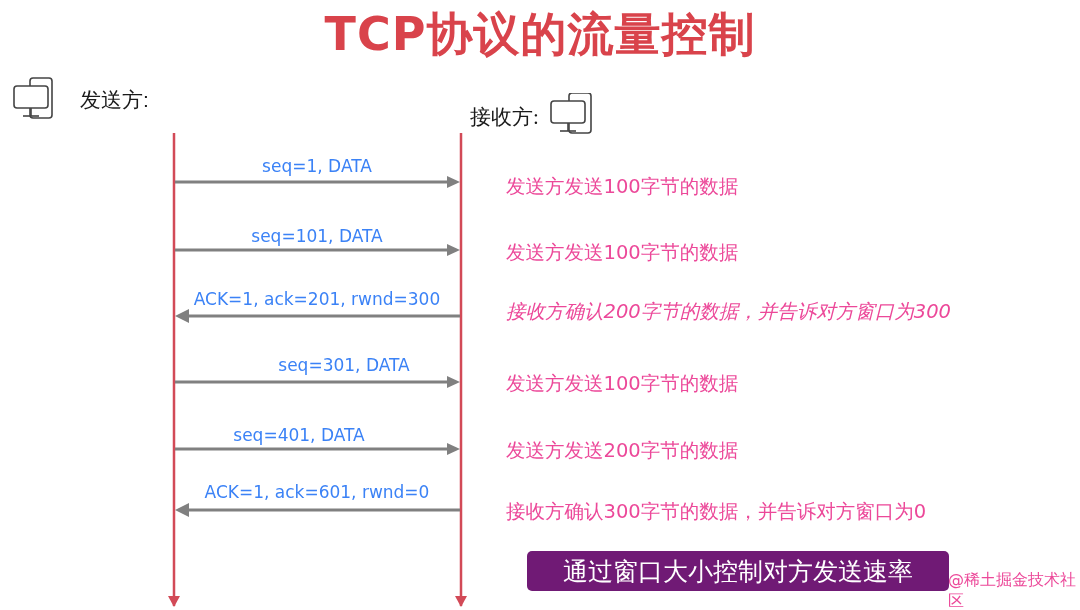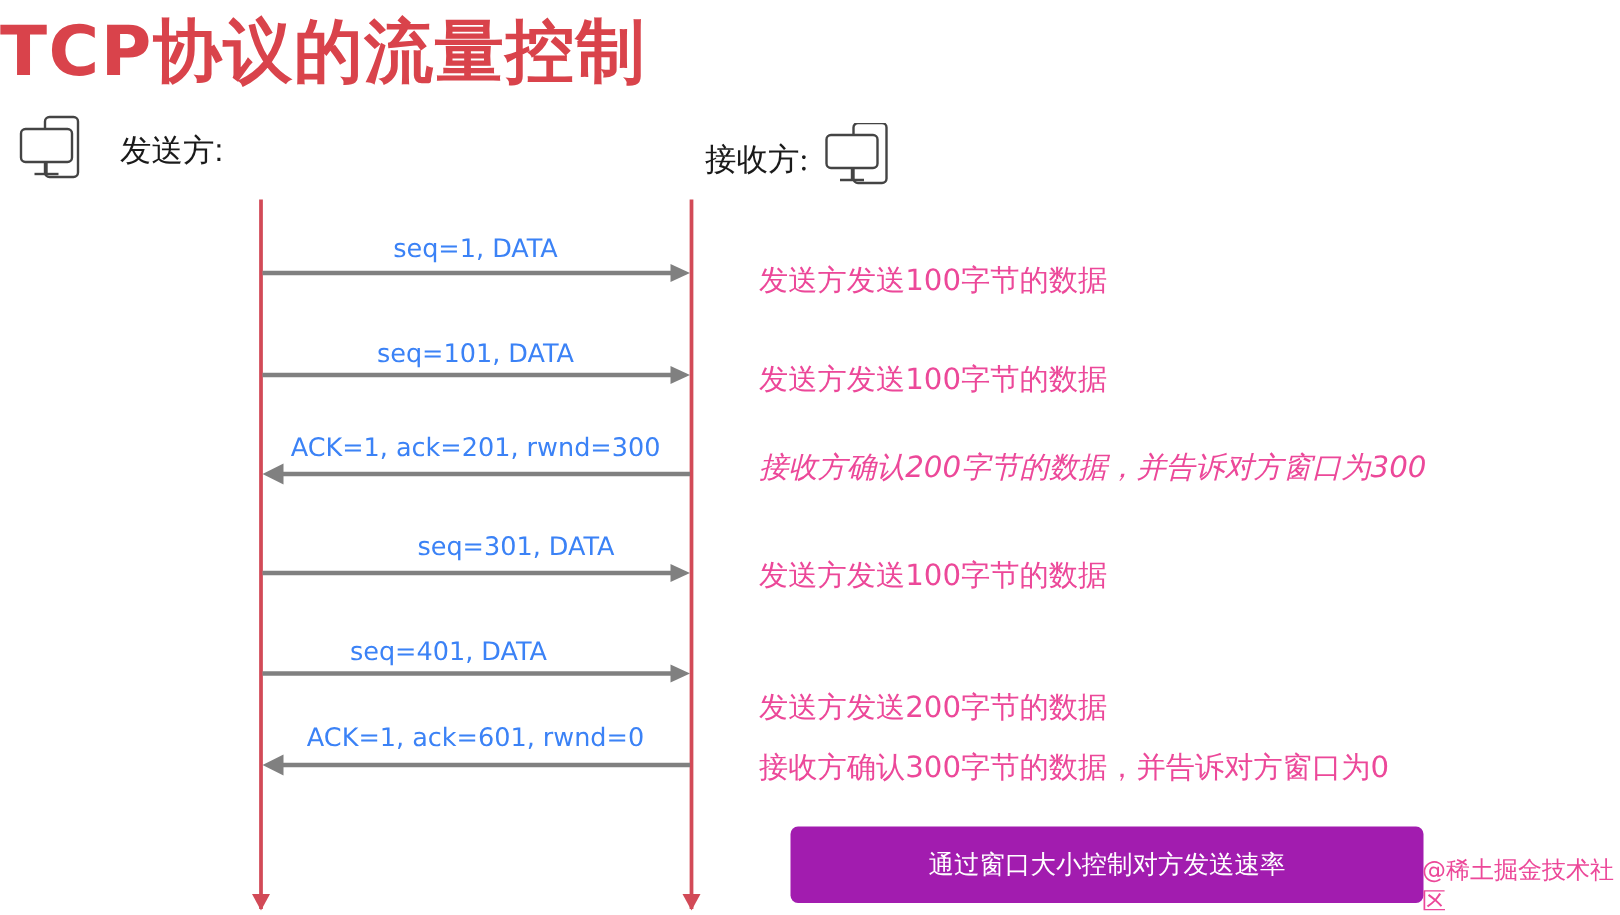--- a/index.html
+++ b/index.html
@@ -3,41 +3,41 @@
 <meta charset="utf-8">
 <style>
   html, body { margin: 0; padding: 0; }
   body {
     width: 1080px; height: 610px; position: relative; overflow: hidden;
     background: #ffffff;
     font-family: "Liberation Sans", "DejaVu Sans", sans-serif;
     color: #1a1a1a;
   }
   .title {
-    position: absolute; left: 0; top: 4px; width: 1080px; text-align: left;
+    position: absolute; left: 0; top: 4px; width: 1080px; text-align: center;
     font-size: 46px; font-weight: bold; color: #d9434b; letter-spacing: 1px;
     font-family: "DejaVu Sans", sans-serif;
   }
   .party { position: absolute; display: flex; align-items: center; gap: 10px; font-size: 21px; }
   .party.sender { left: 12px; top: 76px; }
-  .party.receiver { left: 470px; top: 82px; font-family: Liberation Serif, serif; }
+  .party.receiver { left: 470px; top: 93px; font-family: Liberation Serif, serif; }
   .computer-icon { width: 58px; height: 48px; display: block; }
   .diagram { position: absolute; left: 0; top: 0; width: 1080px; height: 610px; }
   .msg-label {
     position: absolute; font-size: 17px; color: #3b82f6; white-space: nowrap;
     transform: translateX(-50%); font-family: "DejaVu Sans", sans-serif;
   }
   .desc {
     position: absolute; left: 506px; font-size: 19.5px; color: #ec4899; white-space: nowrap;
     font-family: "DejaVu Sans", sans-serif;
   }
   .summary-btn {
-    position: absolute; left: 527px; top: 551px; width: 422px; height: 51px;
-    background: #a21caf; border-radius: 5px; color: #ffffff;
-    font-size: 17px; display: flex; align-items: center; justify-content: center;
+    position: absolute; left: 527px; top: 551px; width: 422px; height: 40px;
+    background: #701a75; border-radius: 5px; color: #ffffff;
+    font-size: 25px; display: flex; align-items: center; justify-content: center;
     font-family: "DejaVu Sans", sans-serif;
   }
   .watermark {
     position: absolute; left: 948px; top: 570px; font-size: 16px; color: #ec4899;
     font-family: "DejaVu Sans", sans-serif;
   }
 </style>
 </head>
 <body>
 
@@ -100,20 +100,20 @@
 <div class="msg-label" style="left:317px; top:226px;">seq=101, DATA</div>
 <div class="msg-label" style="left:317px; top:289px;">ACK=1, ack=201, rwnd=300</div>
 <div class="msg-label" style="left:317px; top:355px;margin-left:27px;">seq=301, DATA</div>
 <div class="msg-label" style="left:299px; top:425px;">seq=401, DATA</div>
 <div class="msg-label" style="left:317px; top:482px;">ACK=1, ack=601, rwnd=0</div>
 
 <div class="desc" style="top:173px;">发送方发送100字节的数据</div>
 <div class="desc" style="top:239px;">发送方发送100字节的数据</div>
 <div class="desc" style="top:298px;font-style:italic;">接收方确认200字节的数据，并告诉对方窗口为300</div>
 <div class="desc" style="top:370px;">发送方发送100字节的数据</div>
-<div class="desc" style="top:458px;">发送方发送200字节的数据</div>
+<div class="desc" style="top:437px;">发送方发送200字节的数据</div>
 <div class="desc" style="top:498px;">接收方确认300字节的数据，并告诉对方窗口为0</div>
 
 <div class="summary-btn">
   <span>通过窗口大小控制对方发送速率</span>
 </div>
 
 <div class="watermark">@稀土掘金技术社区</div>
 
 </body></html>

